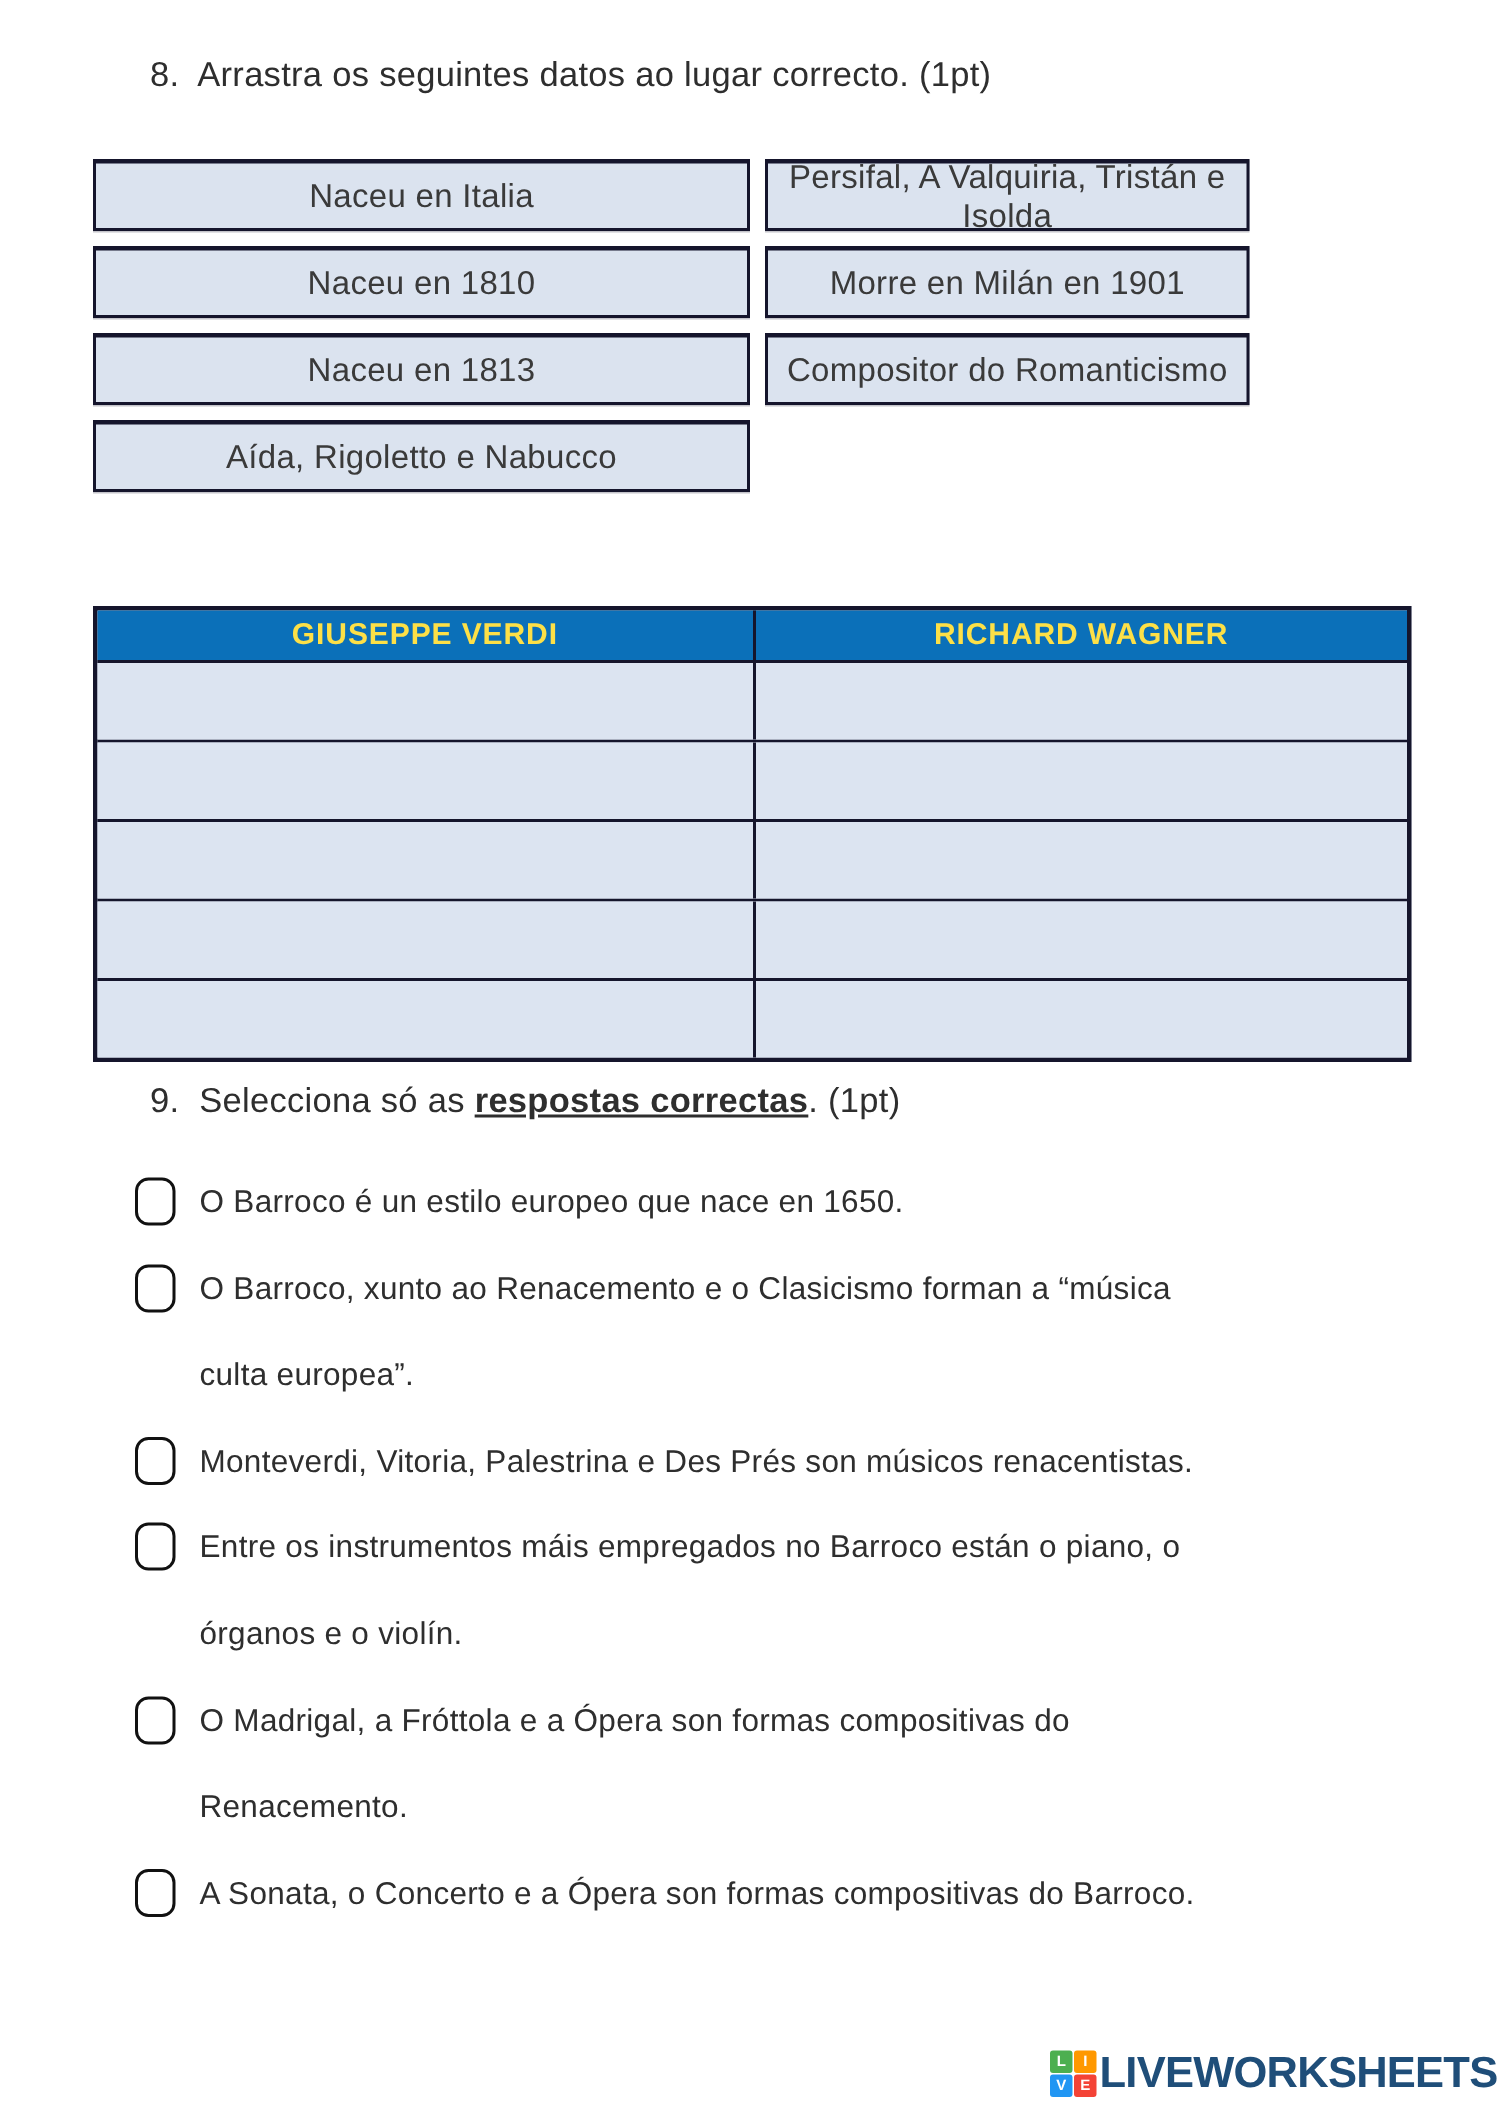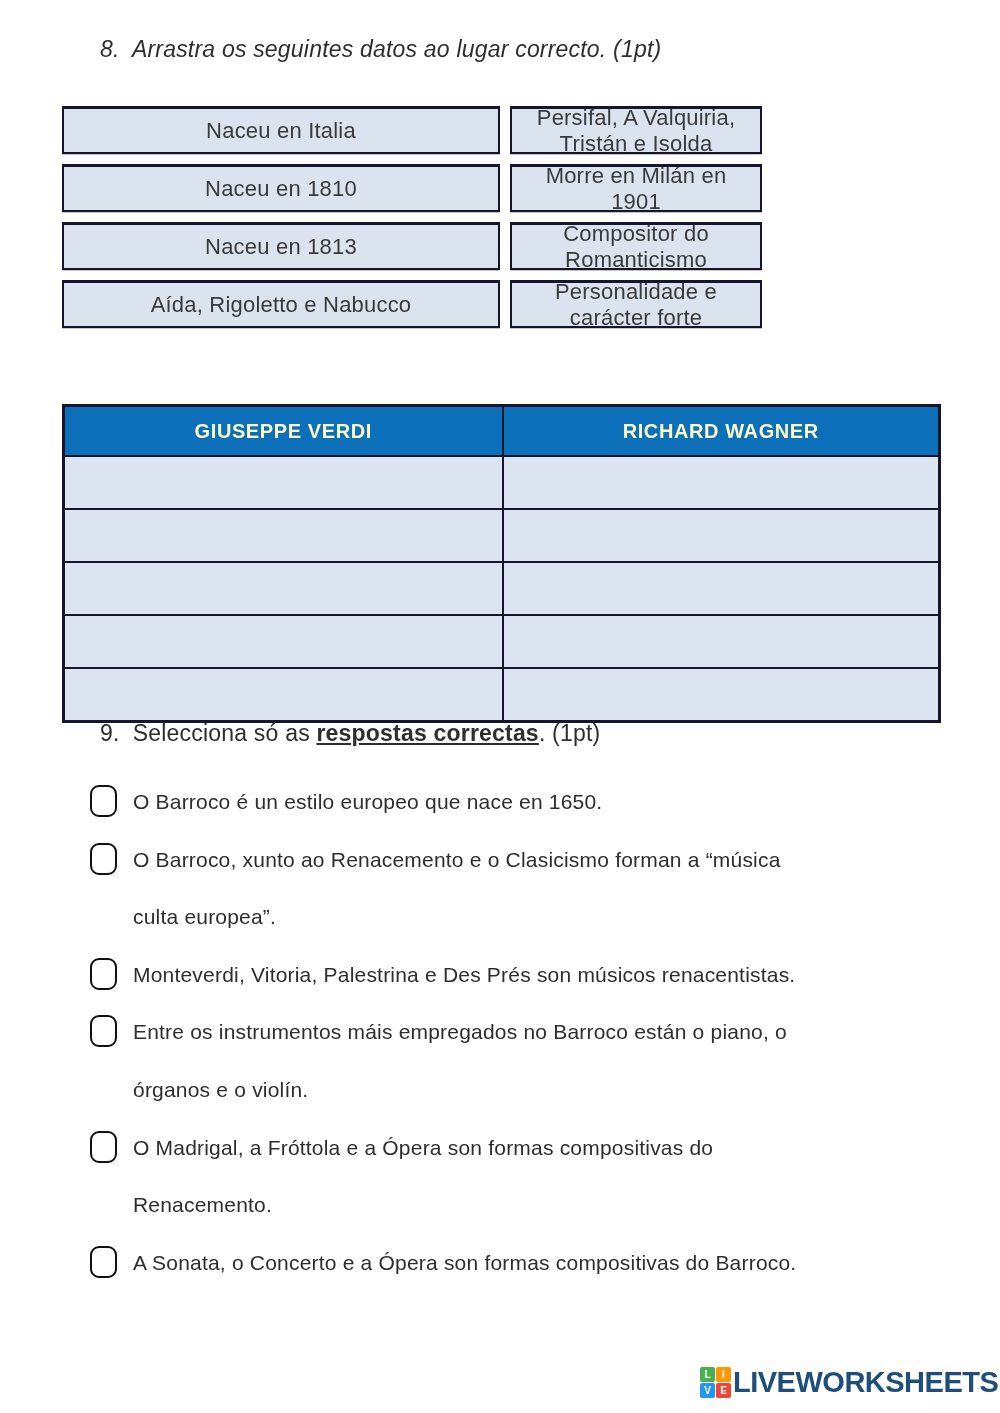--- a/index.html
+++ b/index.html
@@ -7,24 +7,24 @@
     position:relative; width:1000px; height:1413px; margin:0 auto;
     background:var(--page-bg,#ffffff);
     font-family:"Liberation Sans", sans-serif;
     color:var(--text,#2e2e2e);
     overflow:hidden;
   }
 
   
   .q8-title {
     position:absolute; left:100px; top:36px;
-    font-size:23px; letter-spacing:0.2px; white-space:pre;font-style:italic;
+    font-size:23px; letter-spacing:0.2px; white-space:pre;
   }
   .drag-grid {
-    position:absolute; left:62px; top:106px; width:700px;
+    position:absolute; left:62px; top:106px; width:771px;
     display:grid; grid-template-columns:438px 1fr;
     column-gap:10px; row-gap:10px; grid-auto-rows:48px;
   }
   .drag-box {
     box-sizing:border-box;
     background:var(--box-bg,#dbe3ef);
     border:2px solid var(--line,#15152c);
     border-top-width:3px;
     box-shadow:0 1px 0 rgba(21,21,44,0.25);
     display:flex; align-items:center; justify-content:center;
@@ -33,22 +33,22 @@
   }
 
   
   .answer-table {
     position:absolute; left:62px; top:404px; width:879px;
     box-sizing:border-box; border:3px solid var(--line,#15152c);
     background:var(--cell-bg,#dce4f1);
   }
   .table-header { display:grid; grid-template-columns:1fr 1fr; background:var(--header-bg,#0b70b9); }
   .th {
-    height:48px; display:flex; align-items:center; justify-content:center;
-    color:#fef9c3; font-weight:bold; font-size:20px; letter-spacing:0.6px;
+    height:33px; display:flex; align-items:center; justify-content:center;
+    color:#fde047; font-weight:bold; font-size:20px; letter-spacing:0.6px;
   }
   .th + .th { border-left:2px solid var(--line,#15152c); }
   .tr { display:grid; grid-template-columns:1fr 1fr; height:51px; border-top:2px solid var(--line,#15152c); }
   .td { background:var(--cell-bg,#dce4f1); }
   .td + .td { border-left:2px solid var(--line,#15152c); }
 
   
   .q9-title {
     position:absolute; left:100px; top:720px;
     font-size:23px; letter-spacing:0.2px; white-space:pre;
@@ -93,21 +93,20 @@
   <div class="q8-title">8.  Arrastra os seguintes datos ao lugar correcto. (1pt)</div>
 
   <div class="drag-grid">
       <div class="drag-box">Naceu en Italia</div>
       <div class="drag-box">Persifal, A Valquiria, Tristán e Isolda</div>
       <div class="drag-box">Naceu en 1810</div>
       <div class="drag-box">Morre en Milán en 1901</div>
       <div class="drag-box">Naceu en 1813</div>
       <div class="drag-box">Compositor do Romanticismo</div>
       <div class="drag-box">Aída, Rigoletto e Nabucco</div>
-      <div class="drag-box">Personalidade e carácter forte</div>
     </div>
 
   <div class="answer-table">
     <div class="table-header">
       <div class="th">GIUSEPPE VERDI</div>
       <div class="th">RICHARD WAGNER</div>
     </div>
     <div class="table-body">
         <div class="tr">
           <div class="td"></div>

